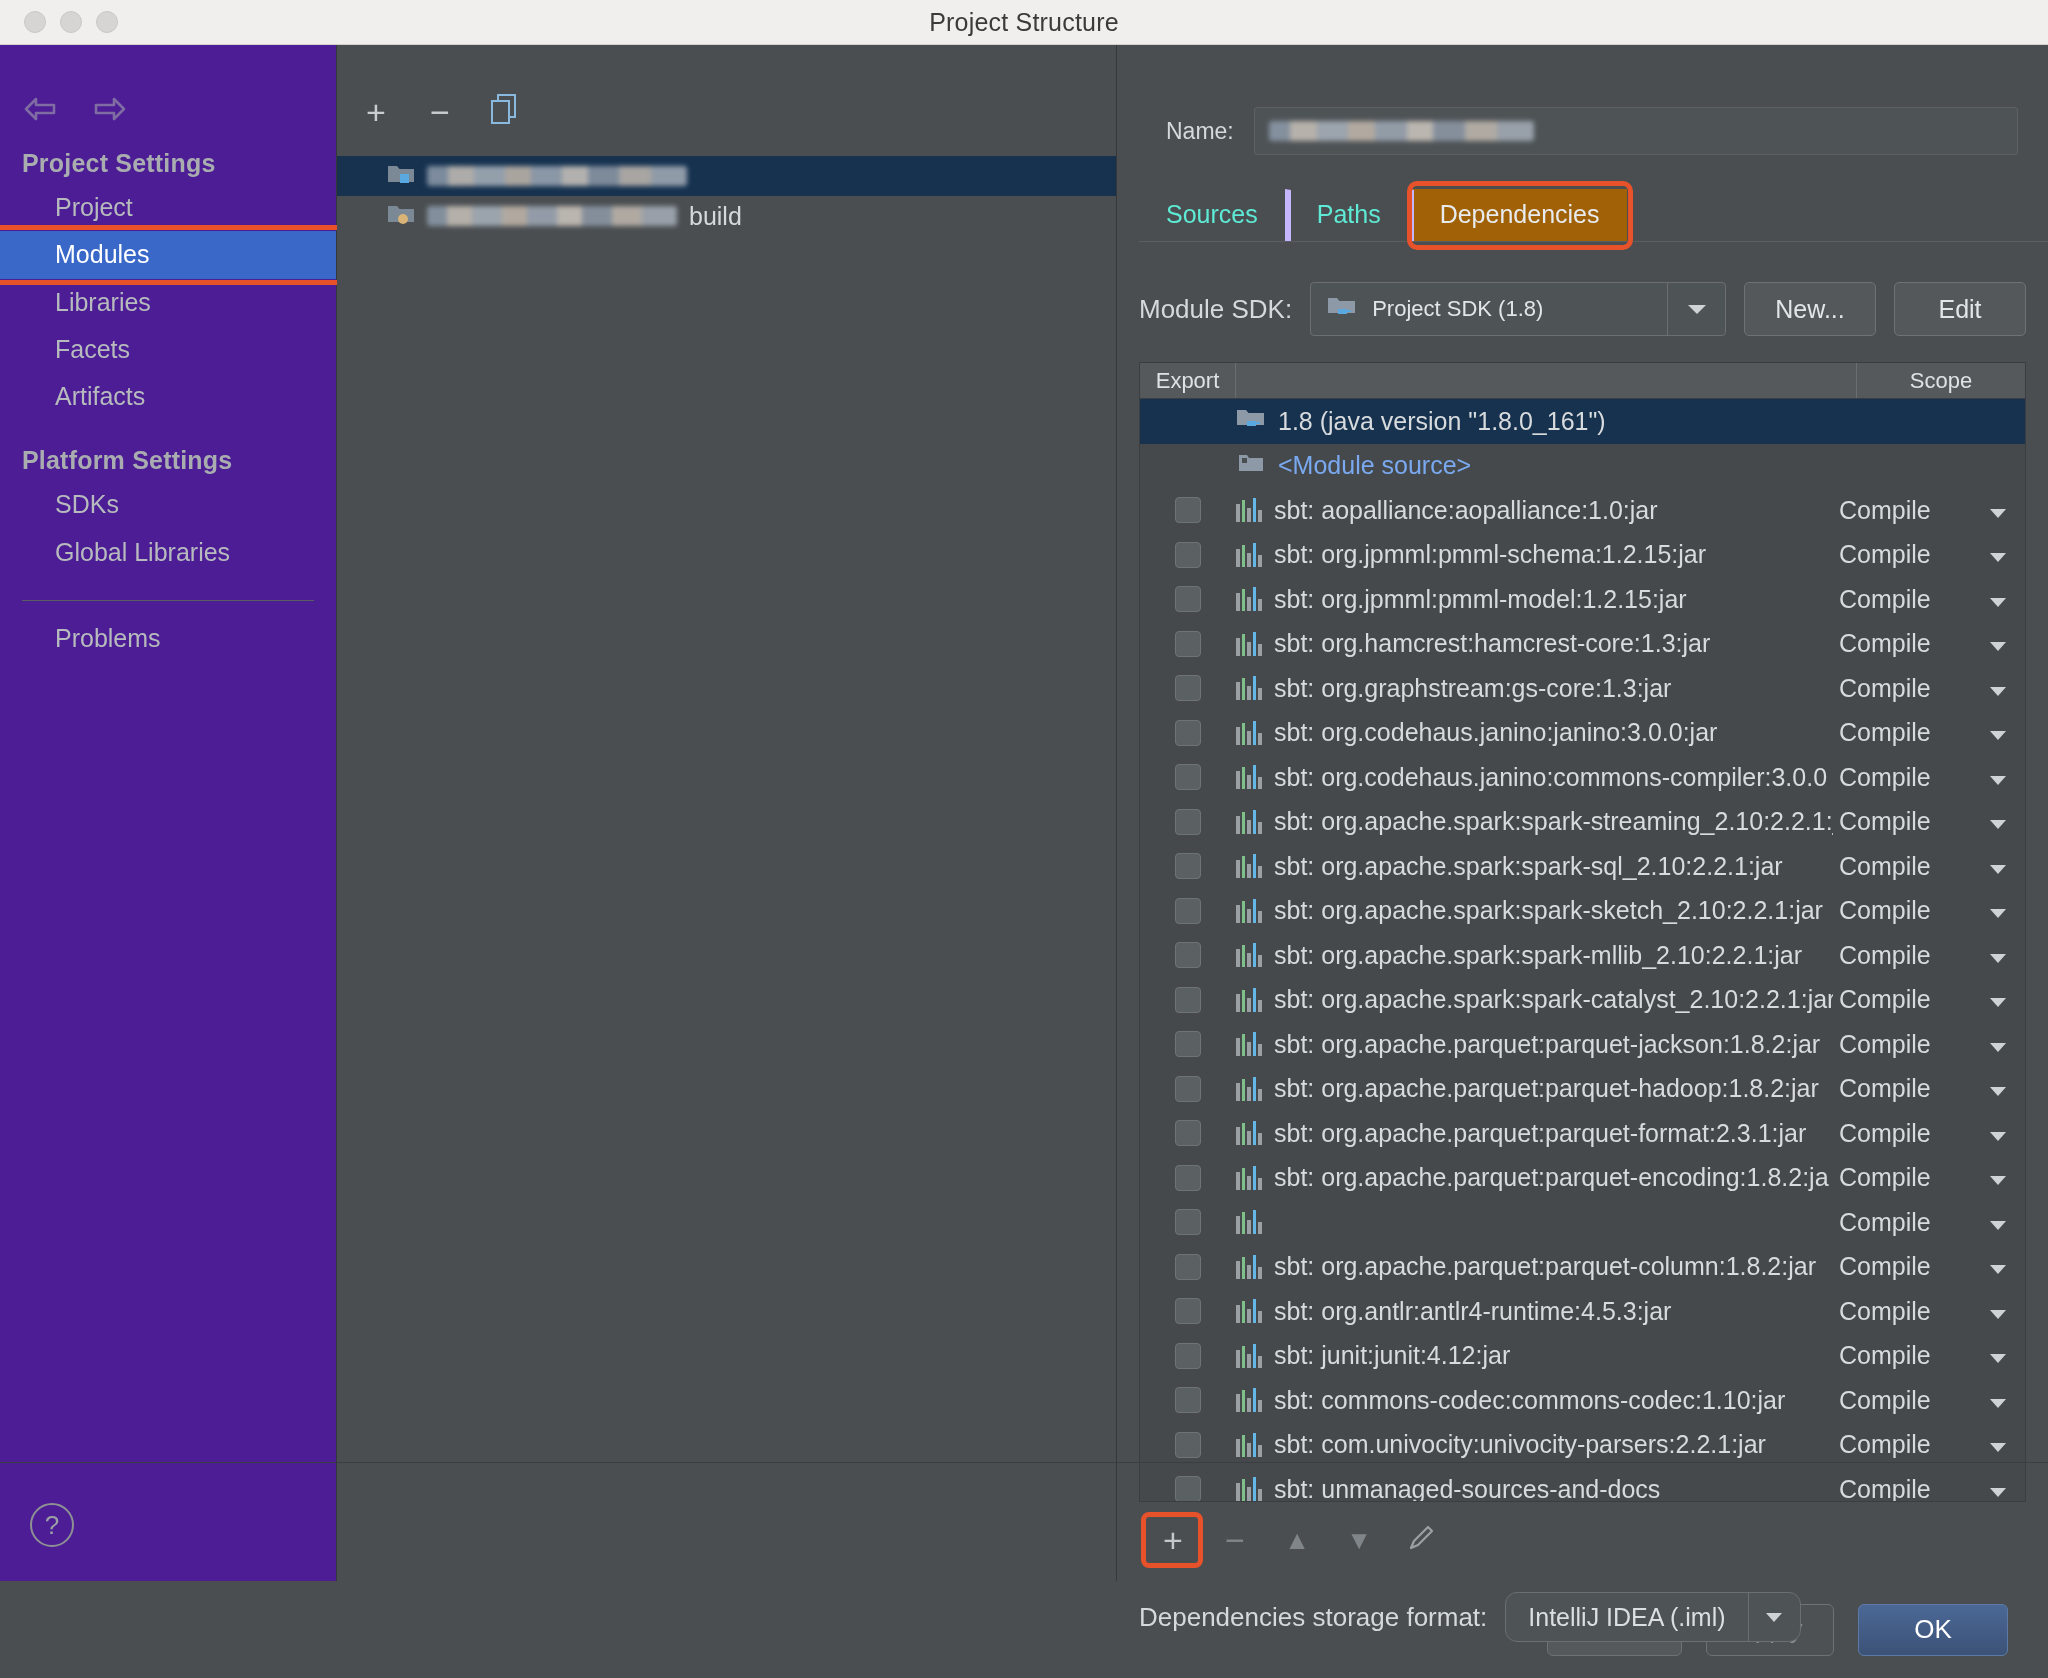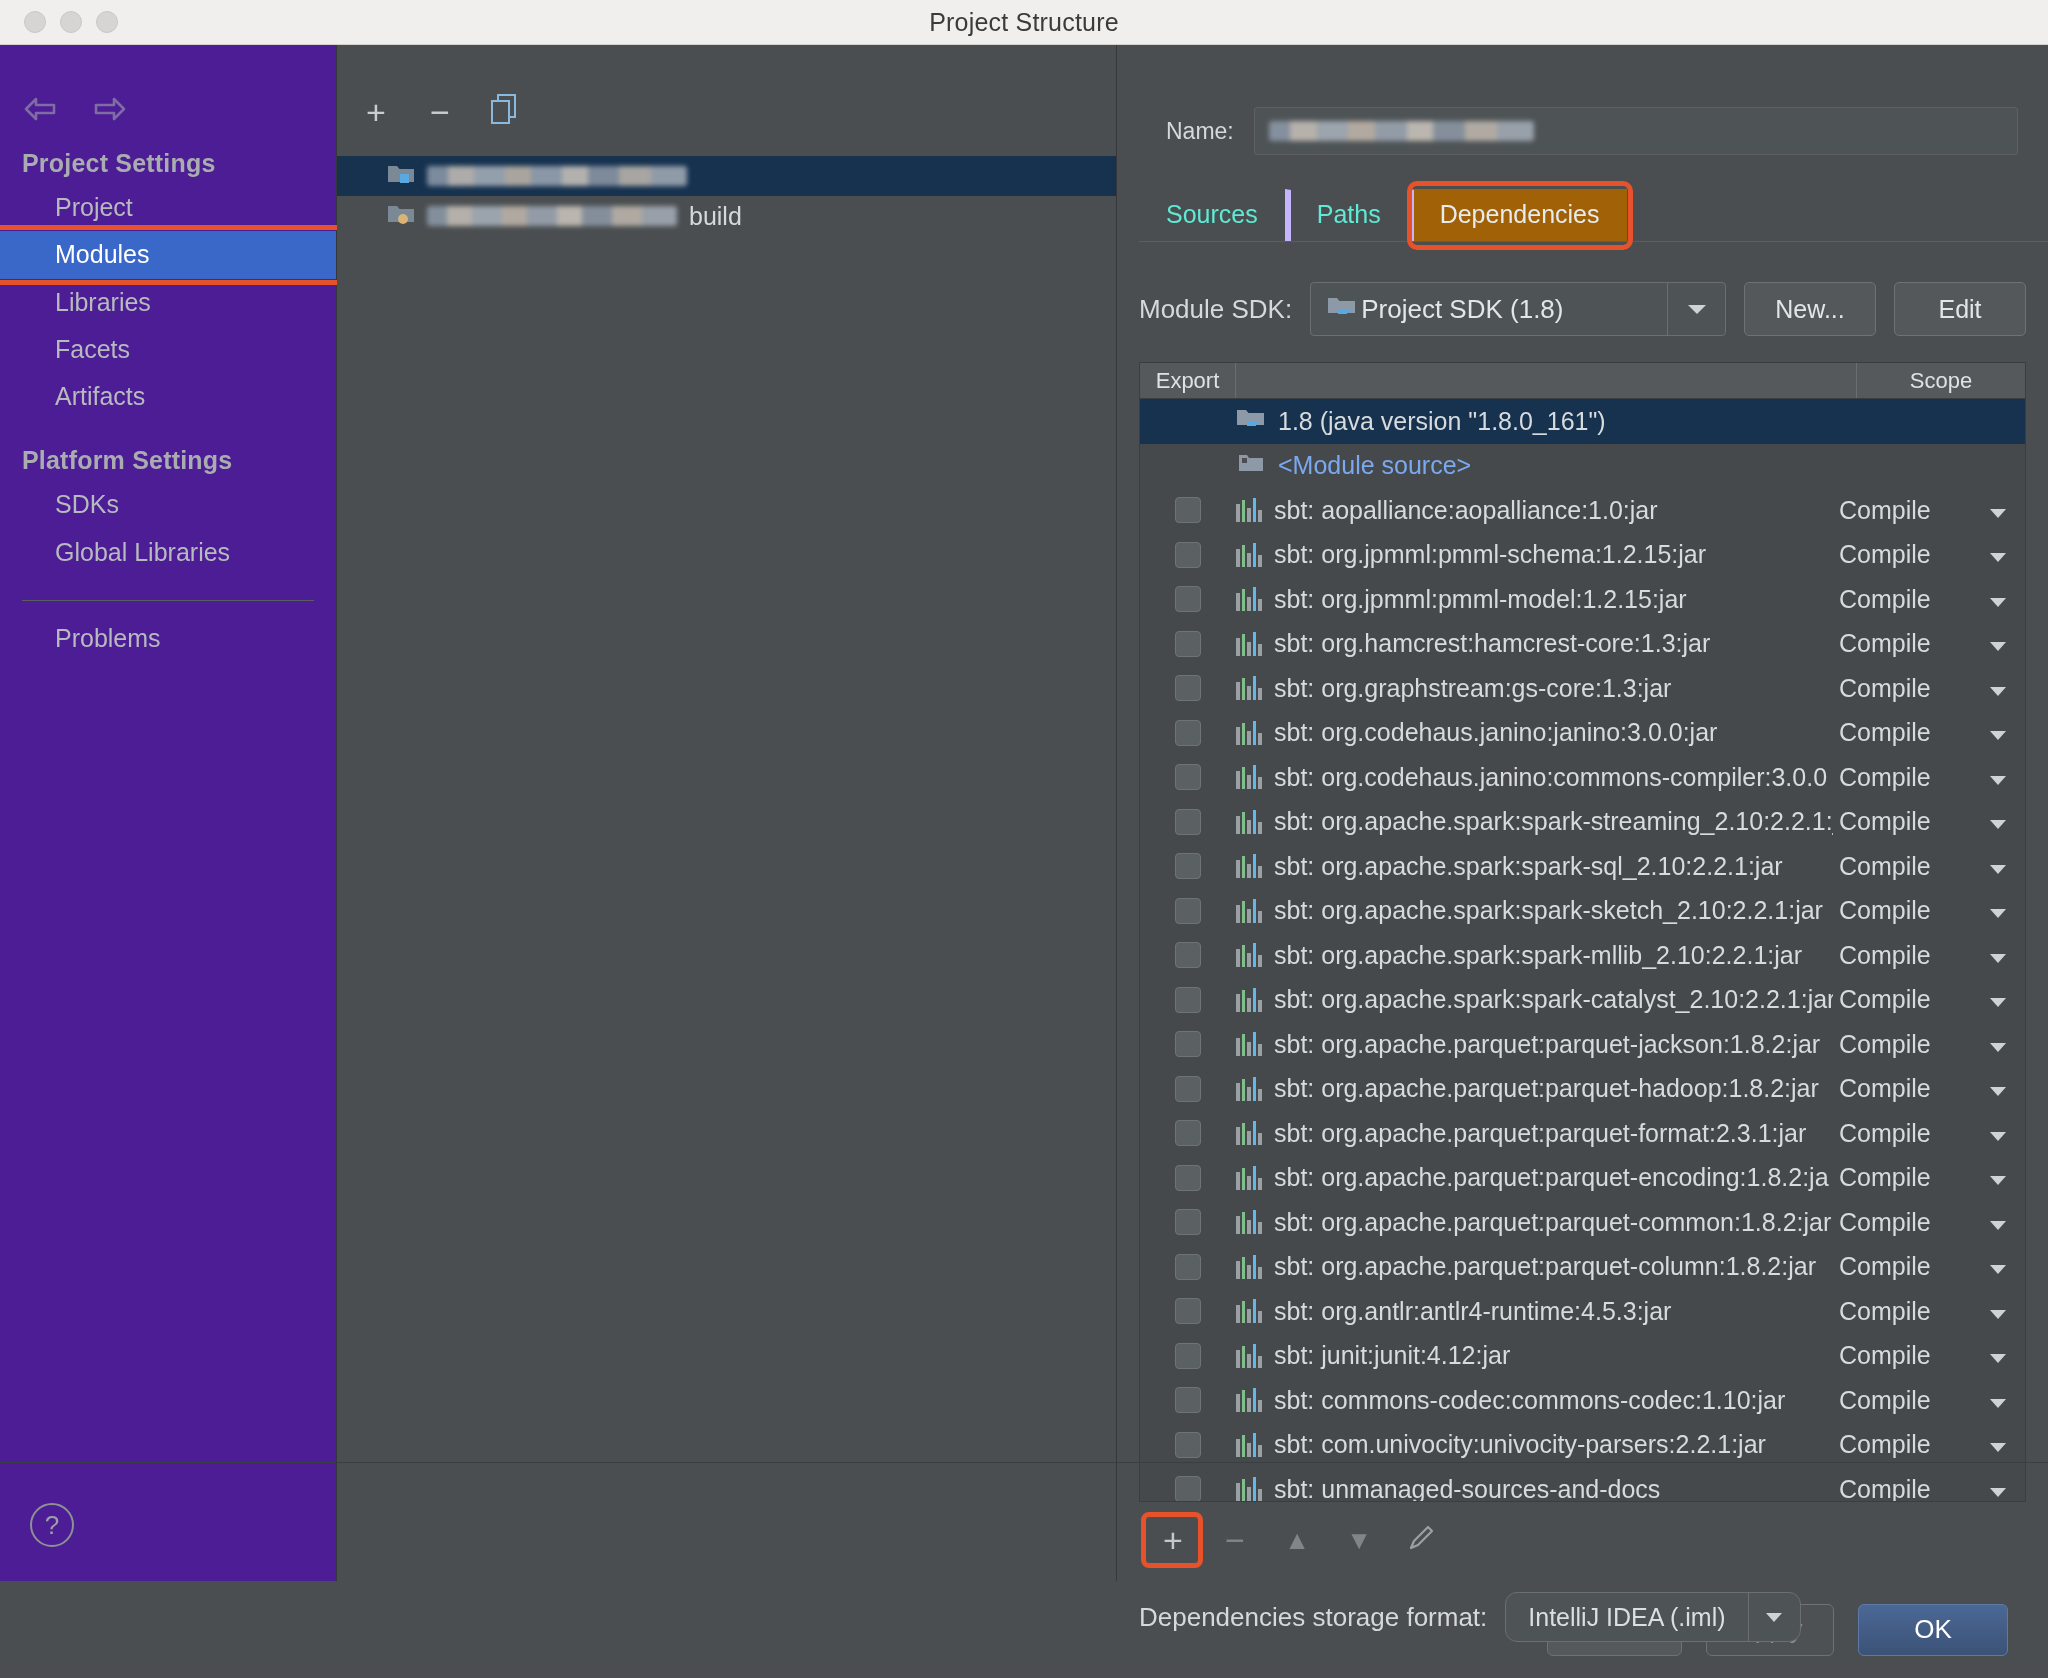--- a/index.html
+++ b/index.html
@@ -105,22 +105,22 @@
     position: absolute; left: -7px; top: -9px; right: -7px; bottom: -9px;
     border: 5px solid #e8522a; border-radius: 10px; pointer-events: none;
   }
   .sdk-row { display: flex; align-items: center; gap: 18px; padding: 40px 22px 0 22px; }
   .sdk-label { font-size: 26px; color: #d6d9db; white-space: nowrap; }
   .sdk-combo {
     flex: 1; height: 54px; background: #4e5356; border: 1px solid #6b6f72;
     border-radius: 4px; display: flex; align-items: center; min-width: 0;
   }
   .sdk-combo .val {
-    flex: 1; display: flex; align-items: center; gap: 4px;
-    padding-left: 16px; font-size: 26px; color: #e3e6e8; white-space: nowrap;
+    flex: 1; display: flex; align-items: center; gap: 15px;
+    padding-left: 16px; font-size: 22px; color: #e3e6e8; white-space: nowrap;
   }
   .combo-arrow {
     width: 58px; align-self: stretch; border-left: 1px solid #6b6f72;
     display: flex; align-items: center; justify-content: center;
   }
   .btn {
     height: 54px; min-width: 132px; padding: 0 20px;
     background: #54585b; border: 1px solid #6e7275; border-radius: 5px;
     color: #e3e6e8; font-size: 25px; display: flex;
     align-items: center; justify-content: center; white-space: nowrap;
@@ -739,21 +739,20 @@
             <div class="dep-name">
               <span class="ic">
                 <span class="jar-bars">
                   <i></i>
                   <i></i>
                   <i></i>
                   <i></i>
                   <i></i>
                 </span>
               </span>
-              <span class="txt">sbt: org.apache.parquet:parquet-common:1.8.2:jar</span>
             </div>
             <div class="dep-scope">
               <span class="sc">Compile</span>
               <span><svg width="18" height="11" viewBox="0 0 18 11">
                   <path d="M1 1 L9 10 L17 1 Z" fill="#cfd3d6"></path>
                 </svg></span>
             </div>
           </div>
           <div class="dep-row">
             <div class="dep-cb">

